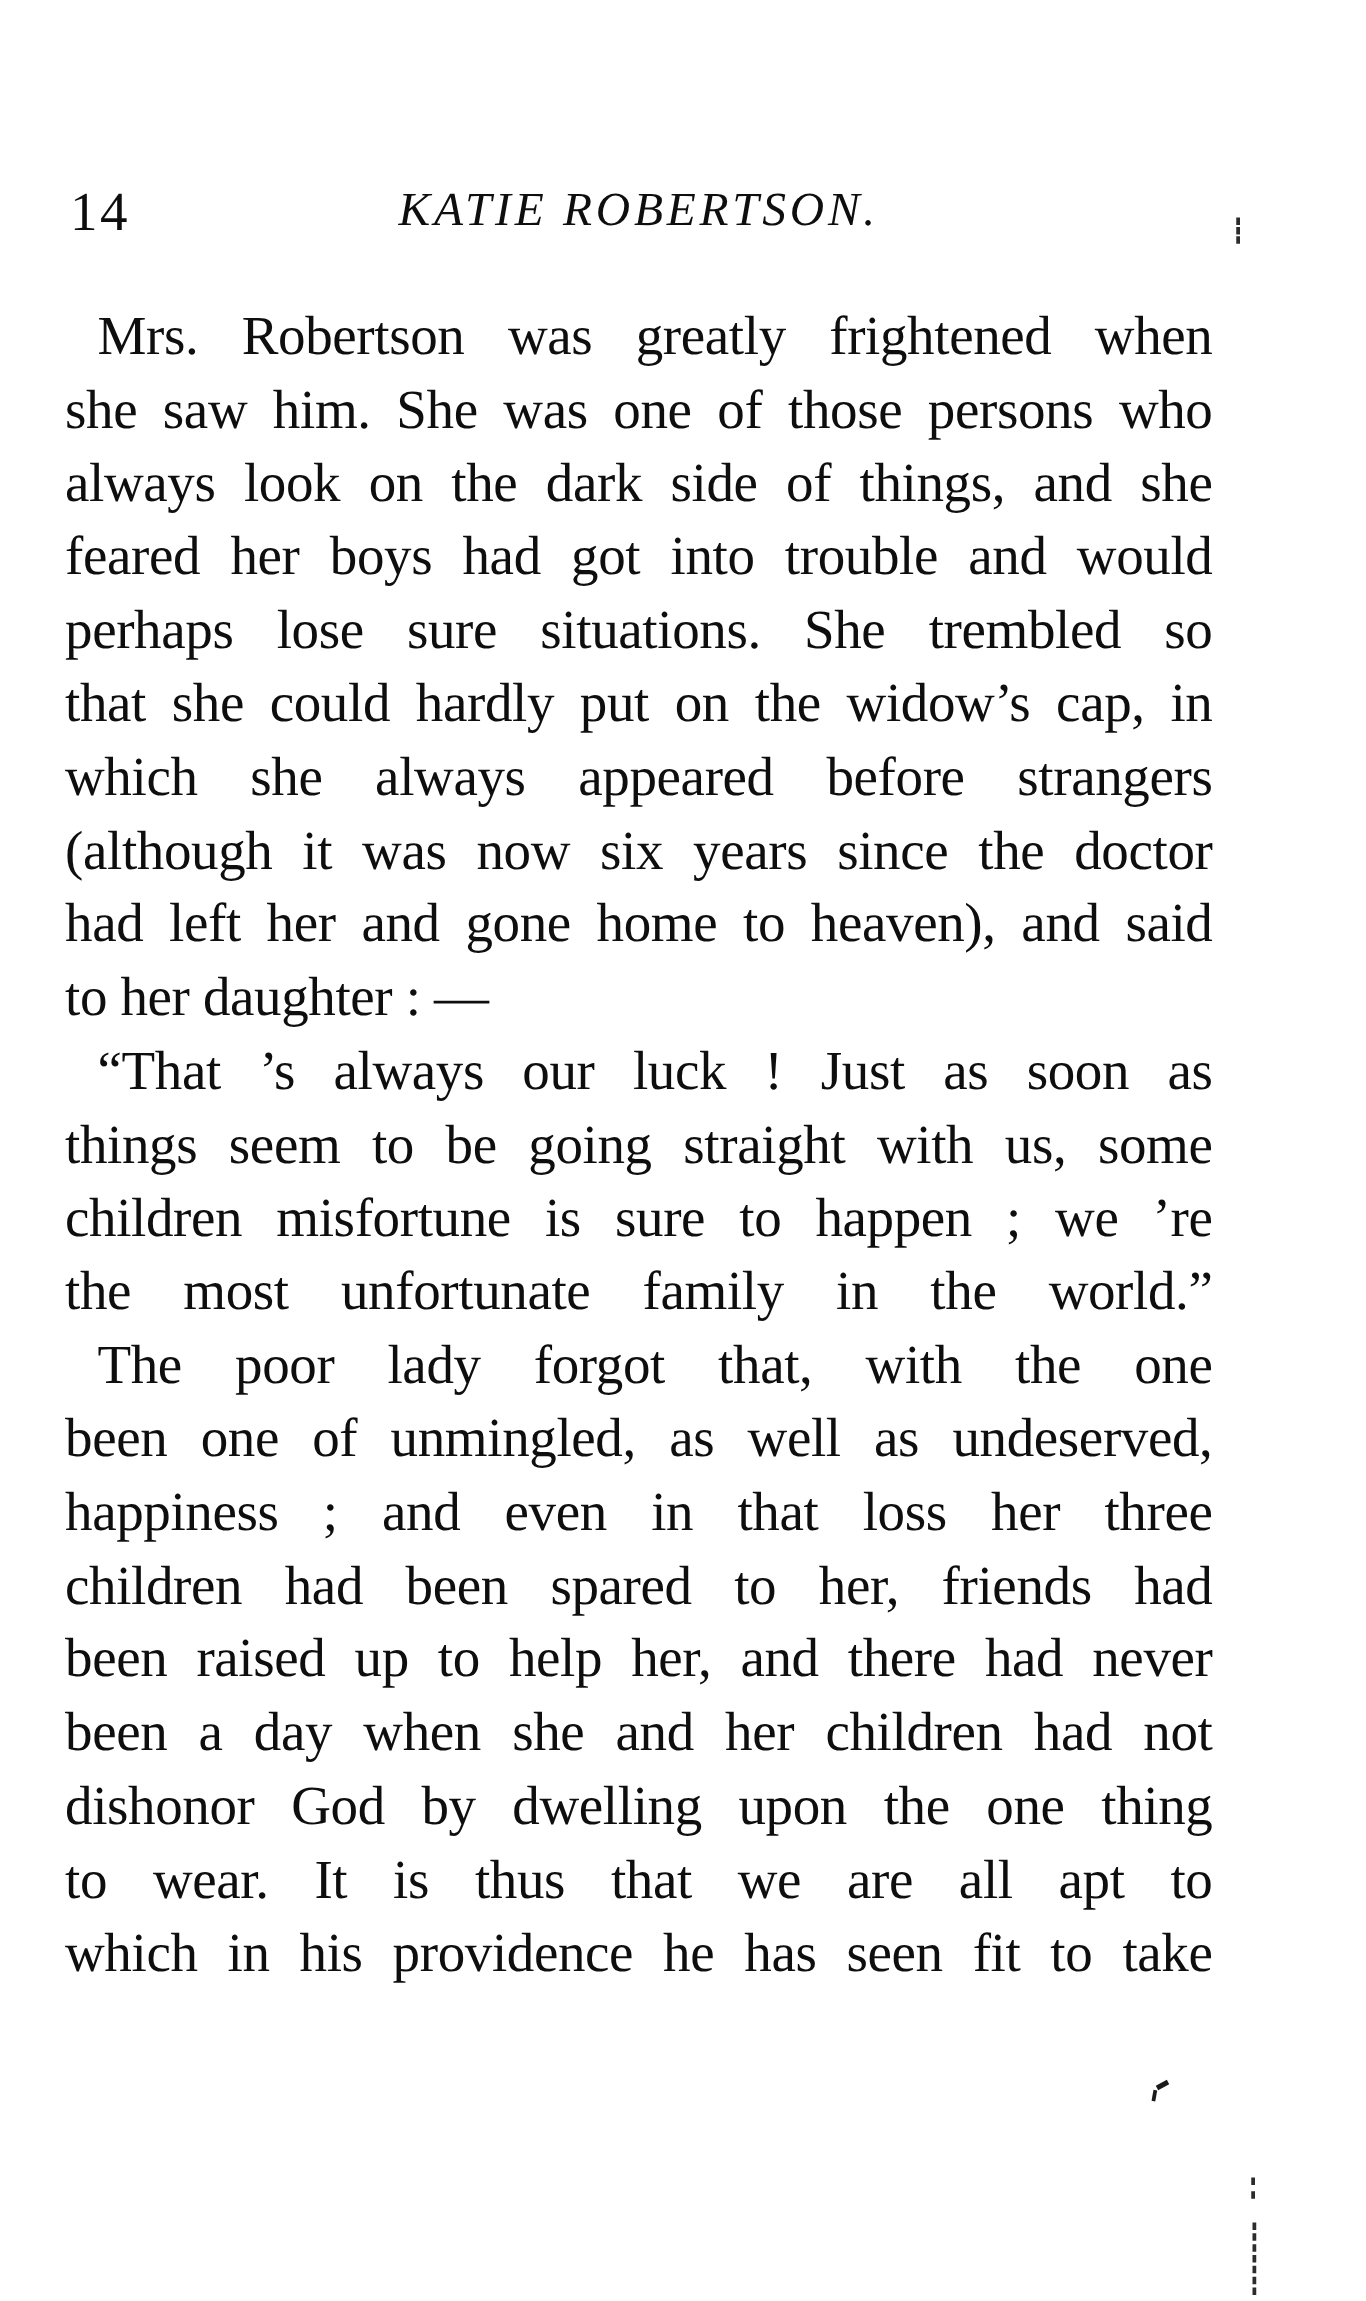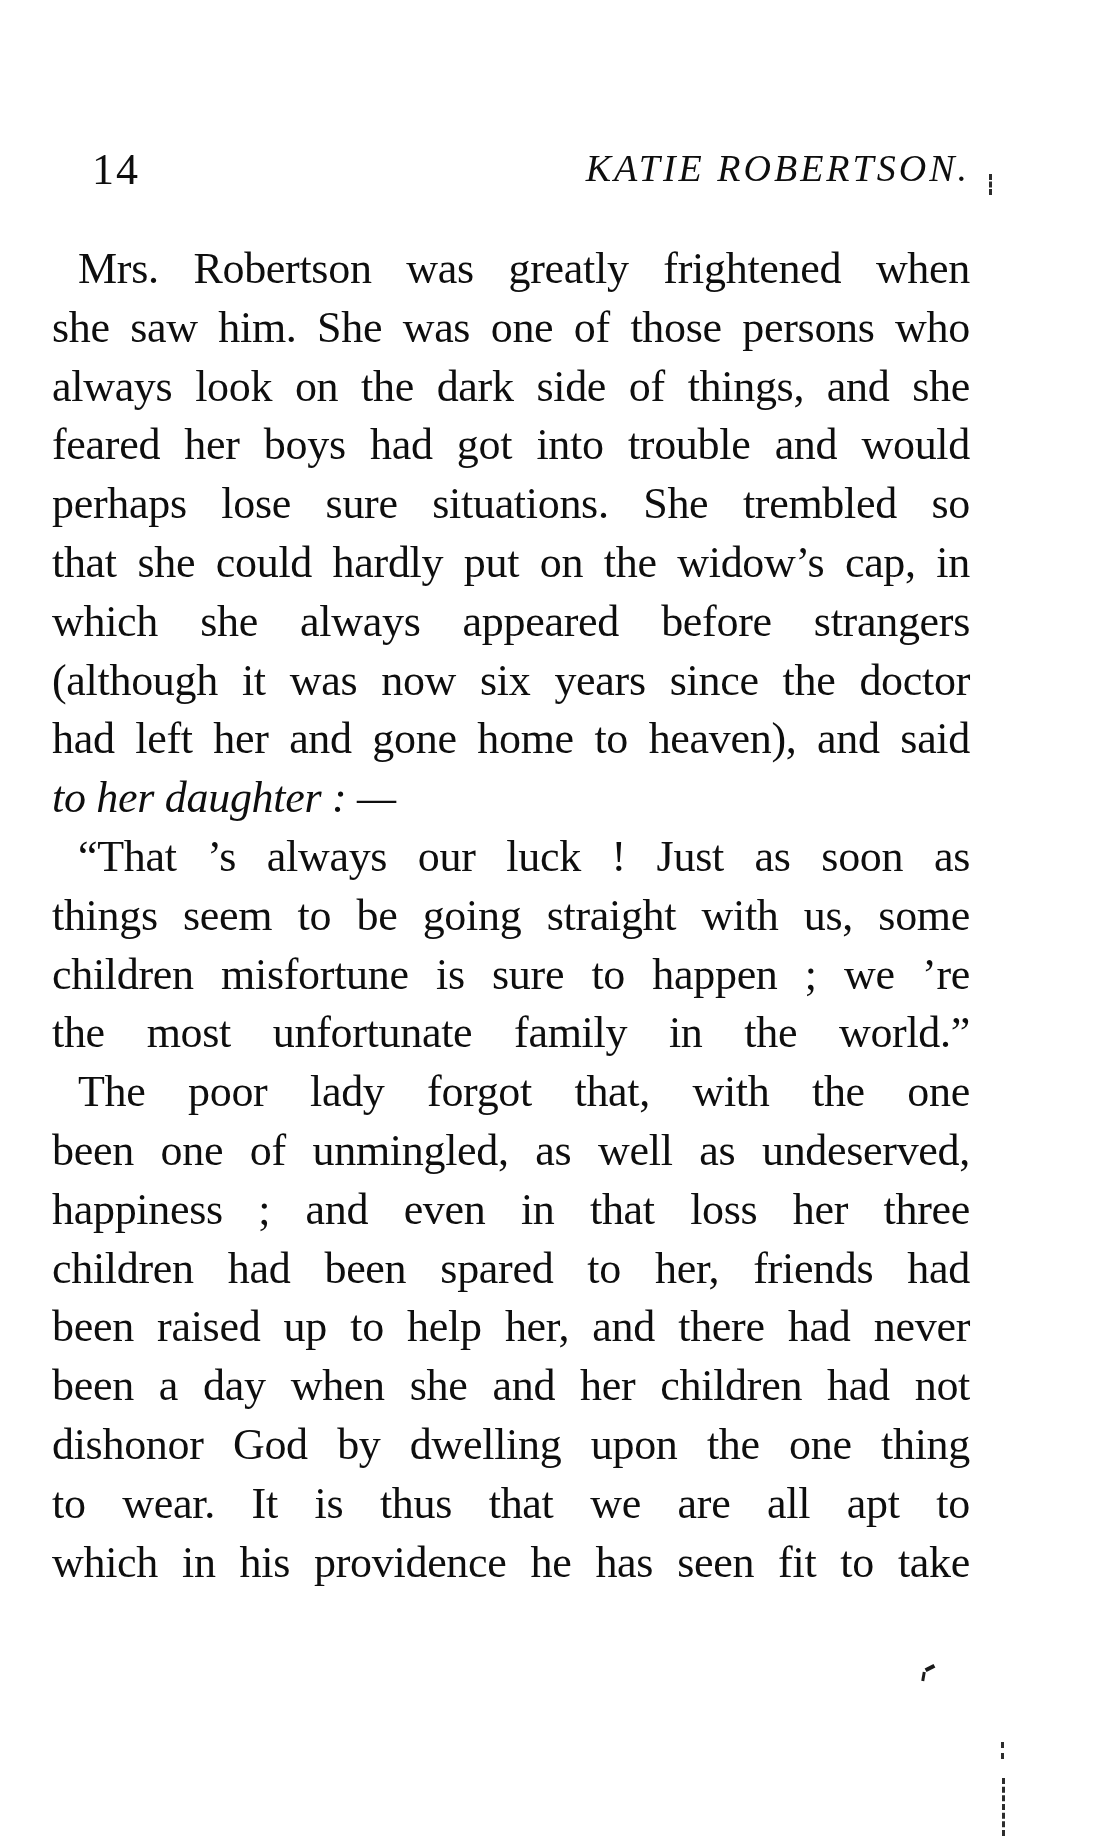--- a/index.html
+++ b/index.html
@@ -22,28 +22,27 @@
     top: 138px;
     width: 918px;
     height: 64px;
   }
   .page-num {
     position: absolute;
     left: 4px;
     top: 6px;
     font-size: 44px;
     letter-spacing: 2px;
-    margin-left: 36px;
   }
   .running-title {
     position: absolute;
     left: 0;
     right: 0;
     top: 8px;
-    text-align: right;
+    text-align: center;
     font-style: italic;
     font-size: 38px;
     letter-spacing: 3px;
     white-space: nowrap;
   }
   .body-text {
     position: absolute;
     left: 52px;
     top: 240px;
     width: 918px;
@@ -52,21 +51,21 @@
     letter-spacing: -0.3px;
   }
   .para { margin: 0; }
   .line {
     text-align: justify;
     text-align-last: justify;
     white-space: normal;
     height: 58.8px;
     overflow: visible;
   }
-  .line.no-justify { text-align-last: left; font-style: italic; }
+  .line.no-justify { text-align-last: left; }
   .line.indent { text-indent: 26px; }
 
   
   .artifact { position: absolute; }
   .tick-top-right {
     left: 989px; top: 174px;
     width: 0; height: 21px;
     border-left: 3px dashed #2c2c2c;
   }
   .tick-bottom-right-1 {

